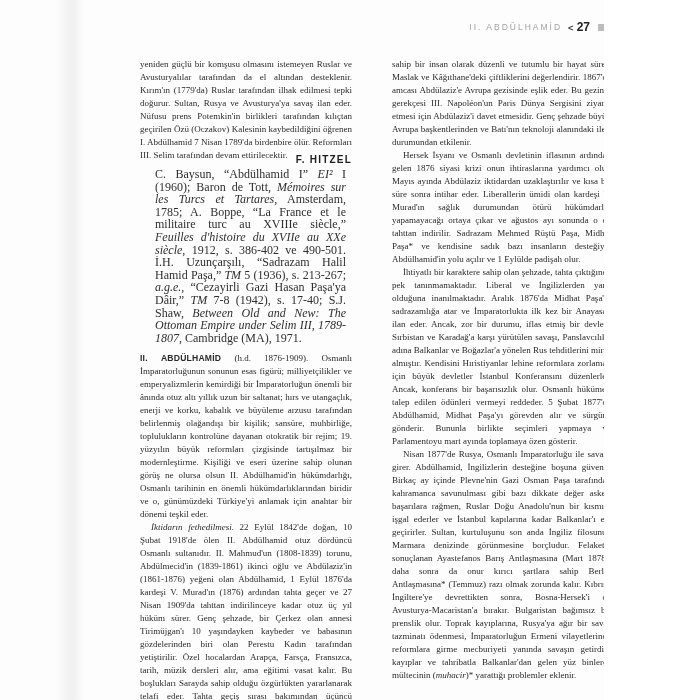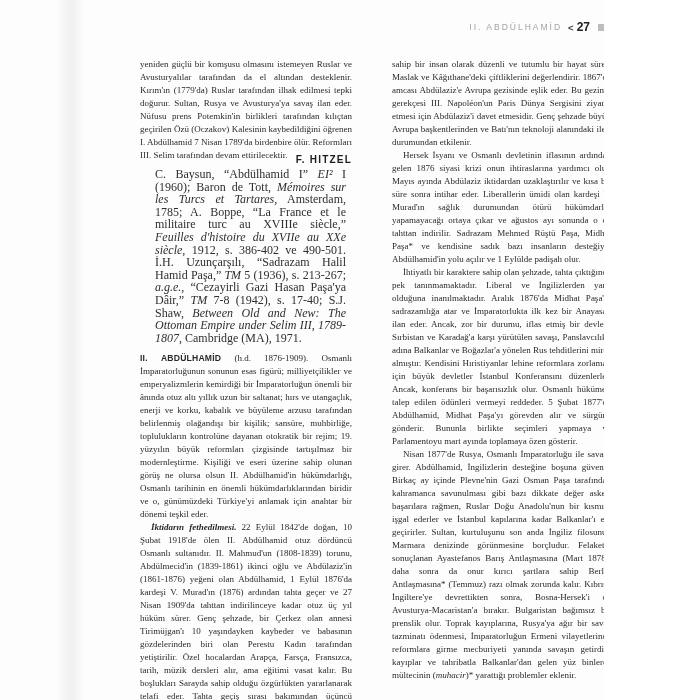--- a/index.html
+++ b/index.html
@@ -37,21 +37,21 @@
   }
   .col-left{left:140px;width:212px;}
   .col-right{left:392px;width:219px;}
   .p{margin:0;padding:0;text-indent:11px;}
   .p.noindent{text-indent:0;}
   .biblio{
     margin:6px 6px 8px 15px;padding:0;text-indent:0;
     font-size:12px;line-height:12.6px;color:#2e2e2e;text-align:justify;
   }
   .s-i{font-style:italic;}
-  .s-bi{font-weight:bold;font-style:italic;}
+  .s-bi{font-weight:normal;font-style:italic;}
   .s-hb{
     font-weight:bold;font-family:"Liberation Sans",sans-serif;
     font-size:8.6px;letter-spacing:0.2px;
   }
   .s-sig{
     float:right;font-family:"Liberation Sans",sans-serif;font-weight:bold;
     font-size:10px;letter-spacing:1.2px;color:#1d1d1d;margin-top:3.5px;
   }
 </style>
 </head>

